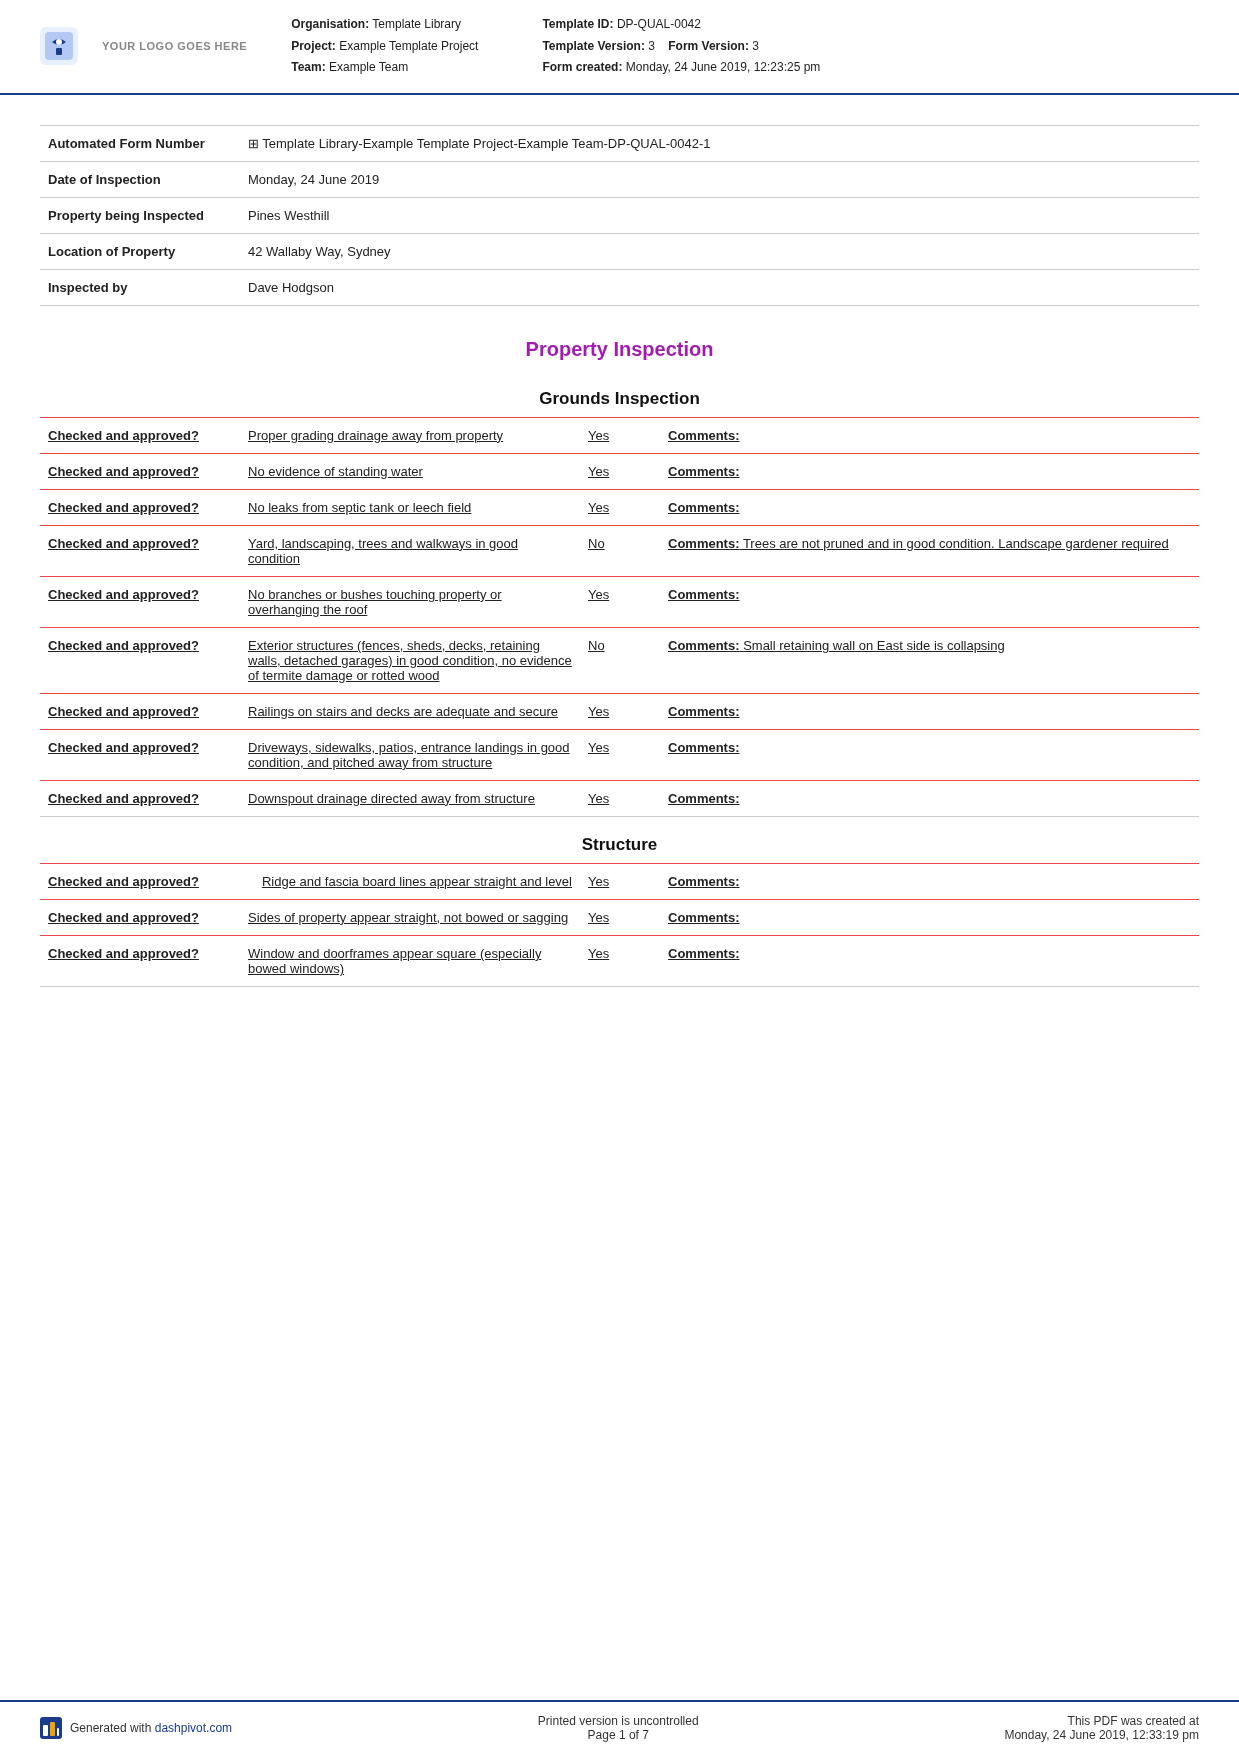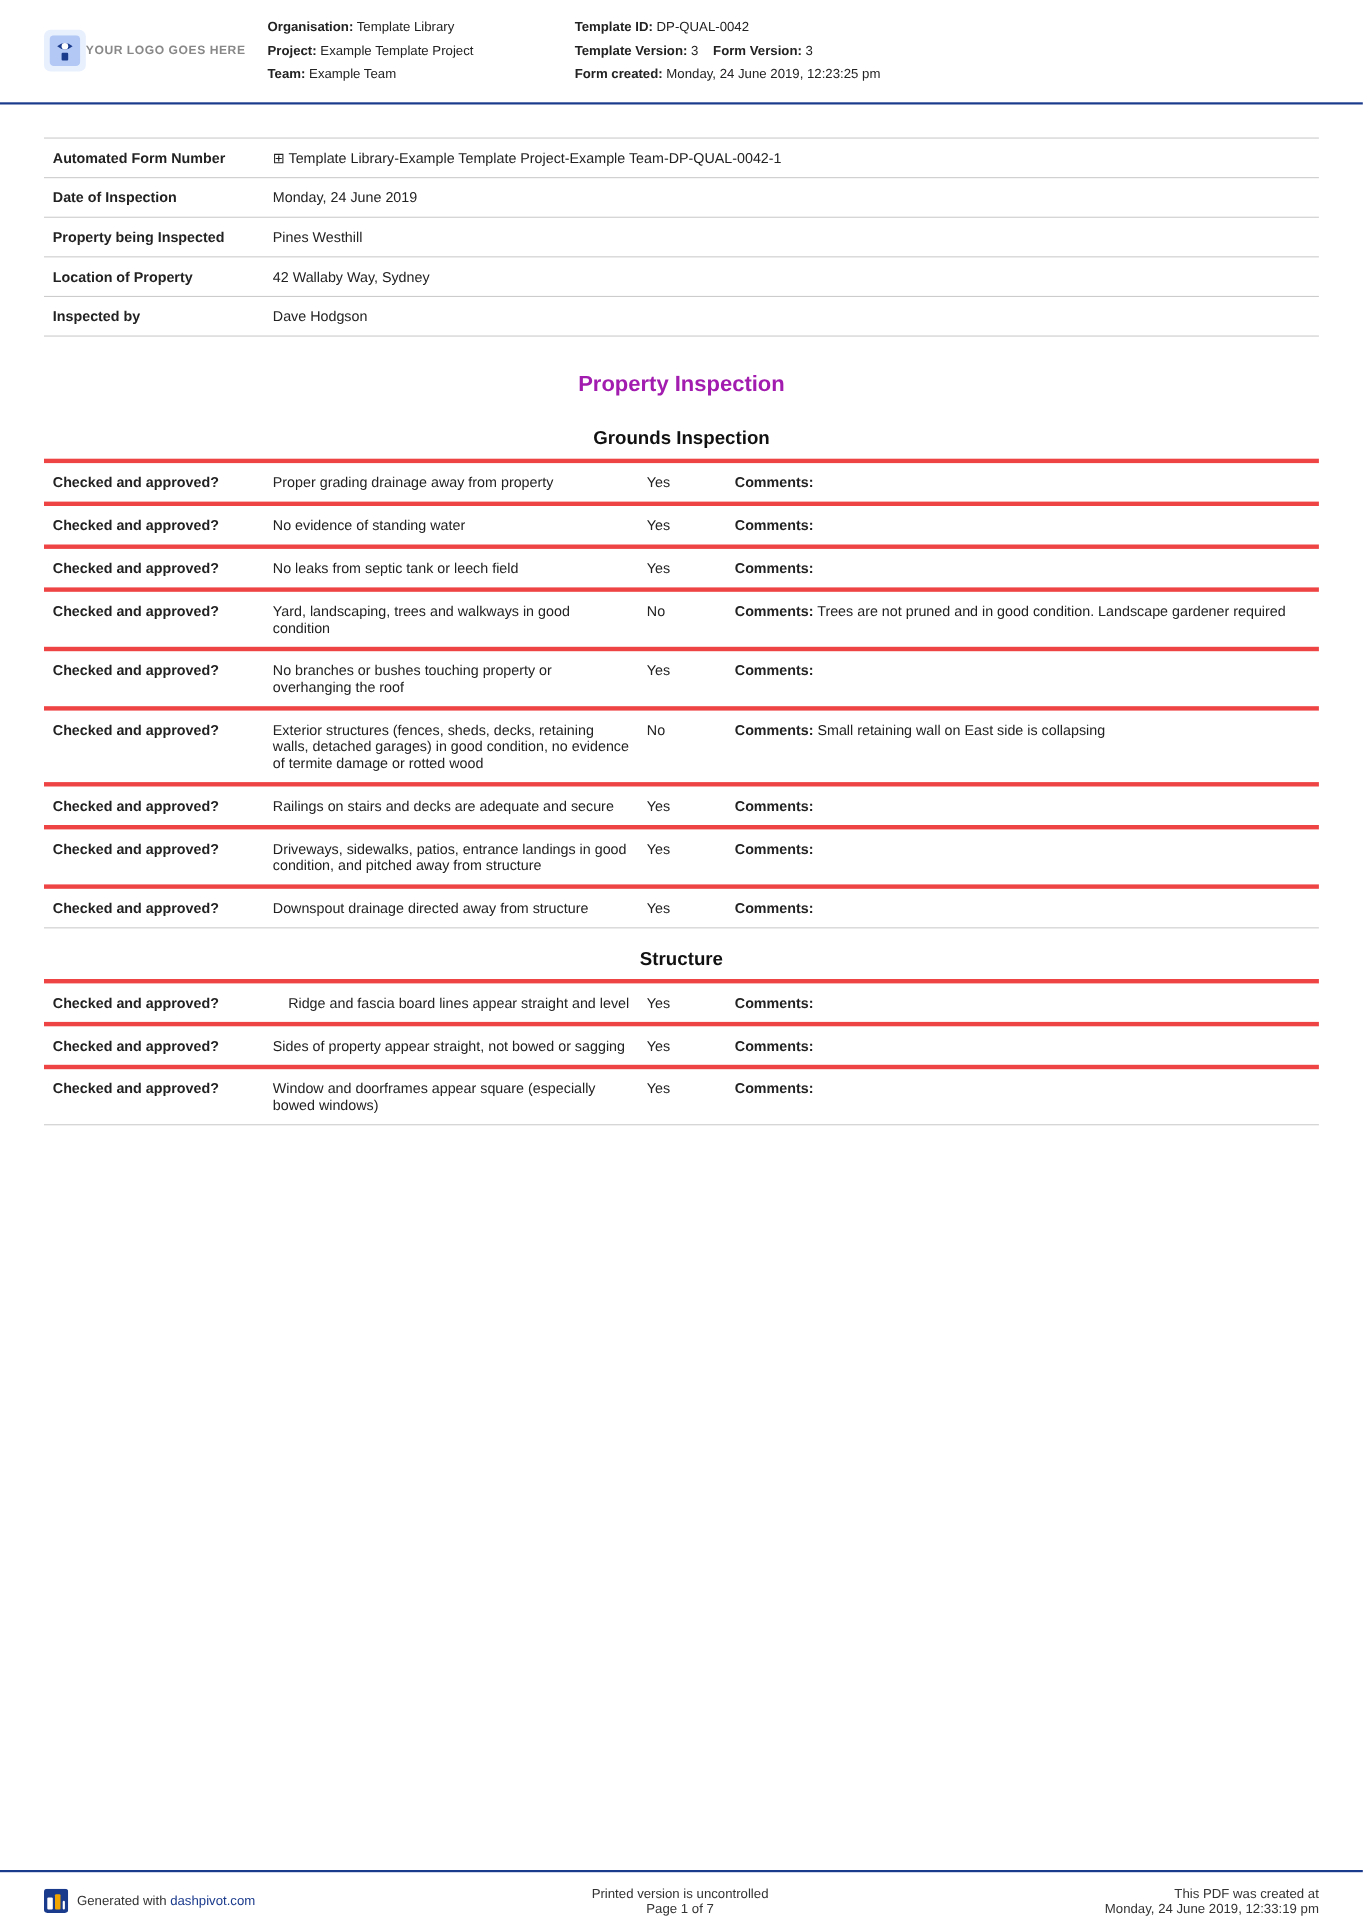--- a/index.html
+++ b/index.html
@@ -23,21 +23,21 @@
     .header {
       display: flex;
       align-items: center;
       padding: 14px 40px;
       border-bottom: 2px solid #1a3a8c;
       gap: 20px;
     }
     .logo-box {
       display: flex;
       align-items: center;
-      gap: 0;
+      gap: 24px;
       min-width: 180px;
     }
     .logo-icon {
       width: 38px;
       height: 38px;
       background: #e8f0fe;
       border-radius: 6px;
       display: flex;
       align-items: center;
       justify-content: center;
@@ -46,21 +46,22 @@
     .logo-text {
       font-size: 11px;
       color: #888;
       font-weight: bold;
       text-transform: uppercase;
       letter-spacing: 0.5px;
     }
     .header-meta {
       flex: 1;
       display: flex;
-      gap: 92px;
+      gap: 64px;
+      margin-left: 24px;
     }
     .header-col {
       font-size: 12px;
       line-height: 1.8;
     }
     .header-col strong { font-weight: bold; }
 
     
     .main {
       flex: 1;
@@ -112,21 +113,22 @@
       padding: 18px 0 8px 0;
       color: #111;
     }
 
     
     .checklist-table {
       width: 100%;
       border-collapse: collapse;
     }
     .checklist-table tr {
-      border-top: 4px solid #ef4444;
+      border-top: 1px solid #ef4444;
+      text-decoration: underline;
     }
     .checklist-table tr:last-child {
       border-bottom: 1px solid #ccc;
     }
     .checklist-table td {
       padding: 10px 8px;
       vertical-align: top;
       font-size: 13px;
     }
     .checklist-table td:nth-child(1) {

